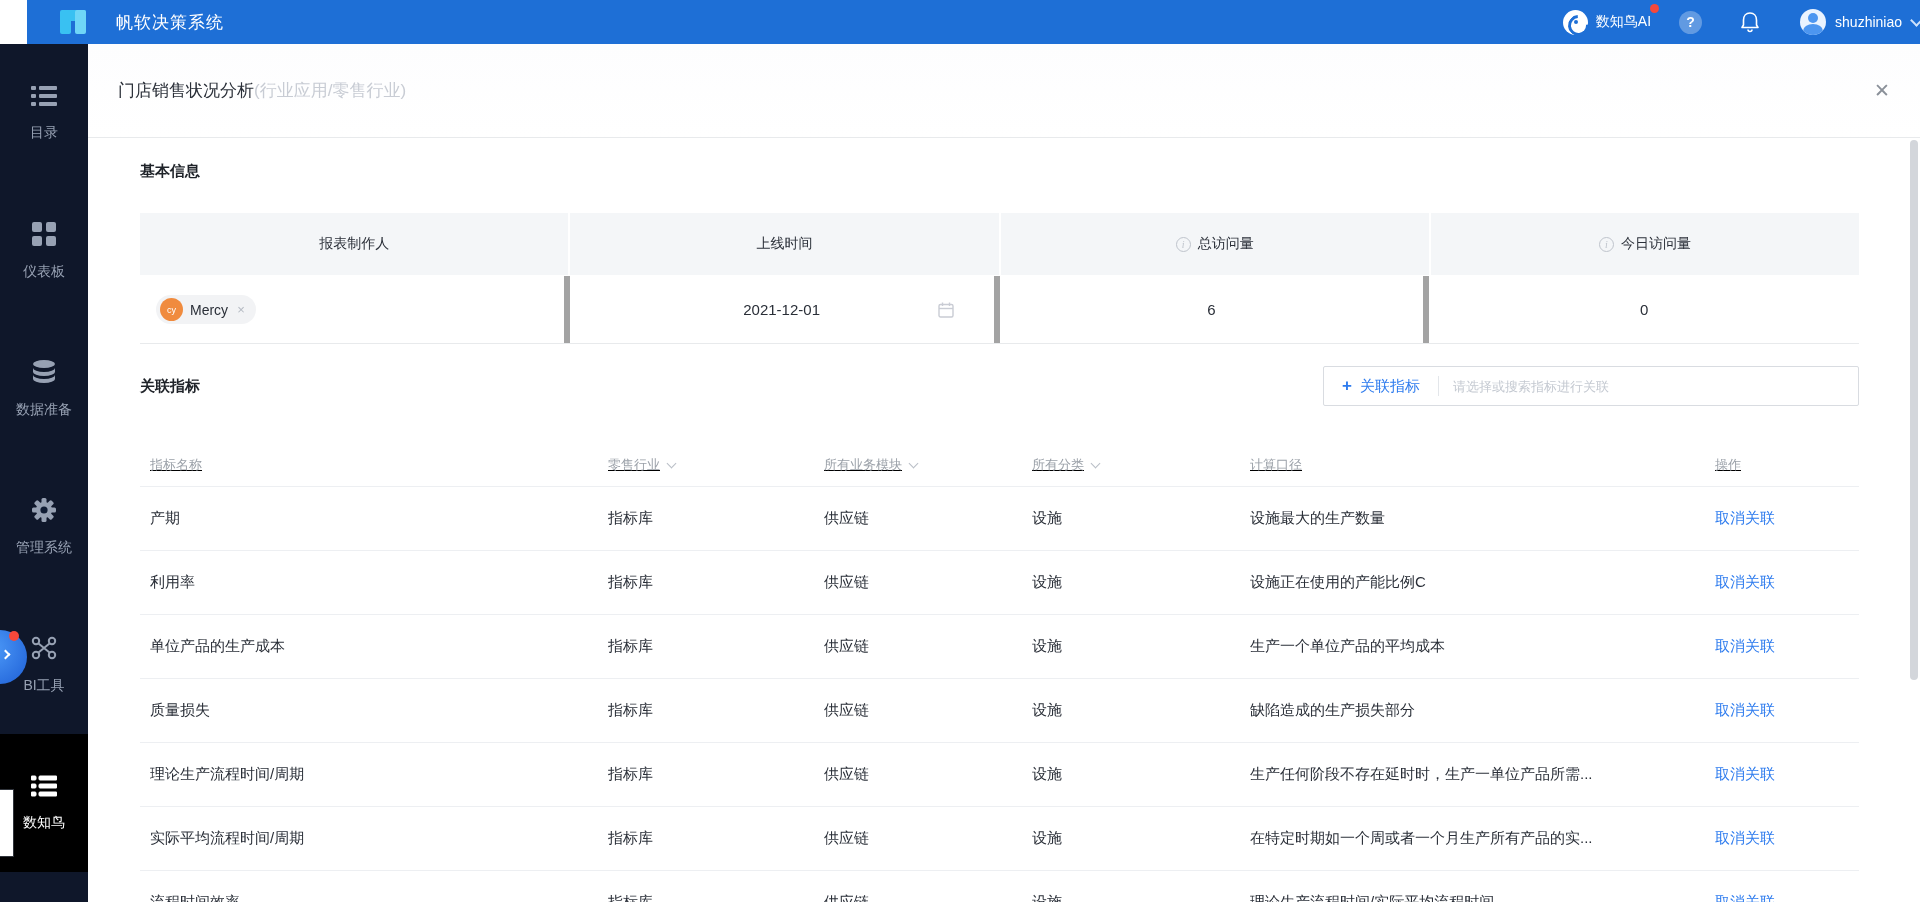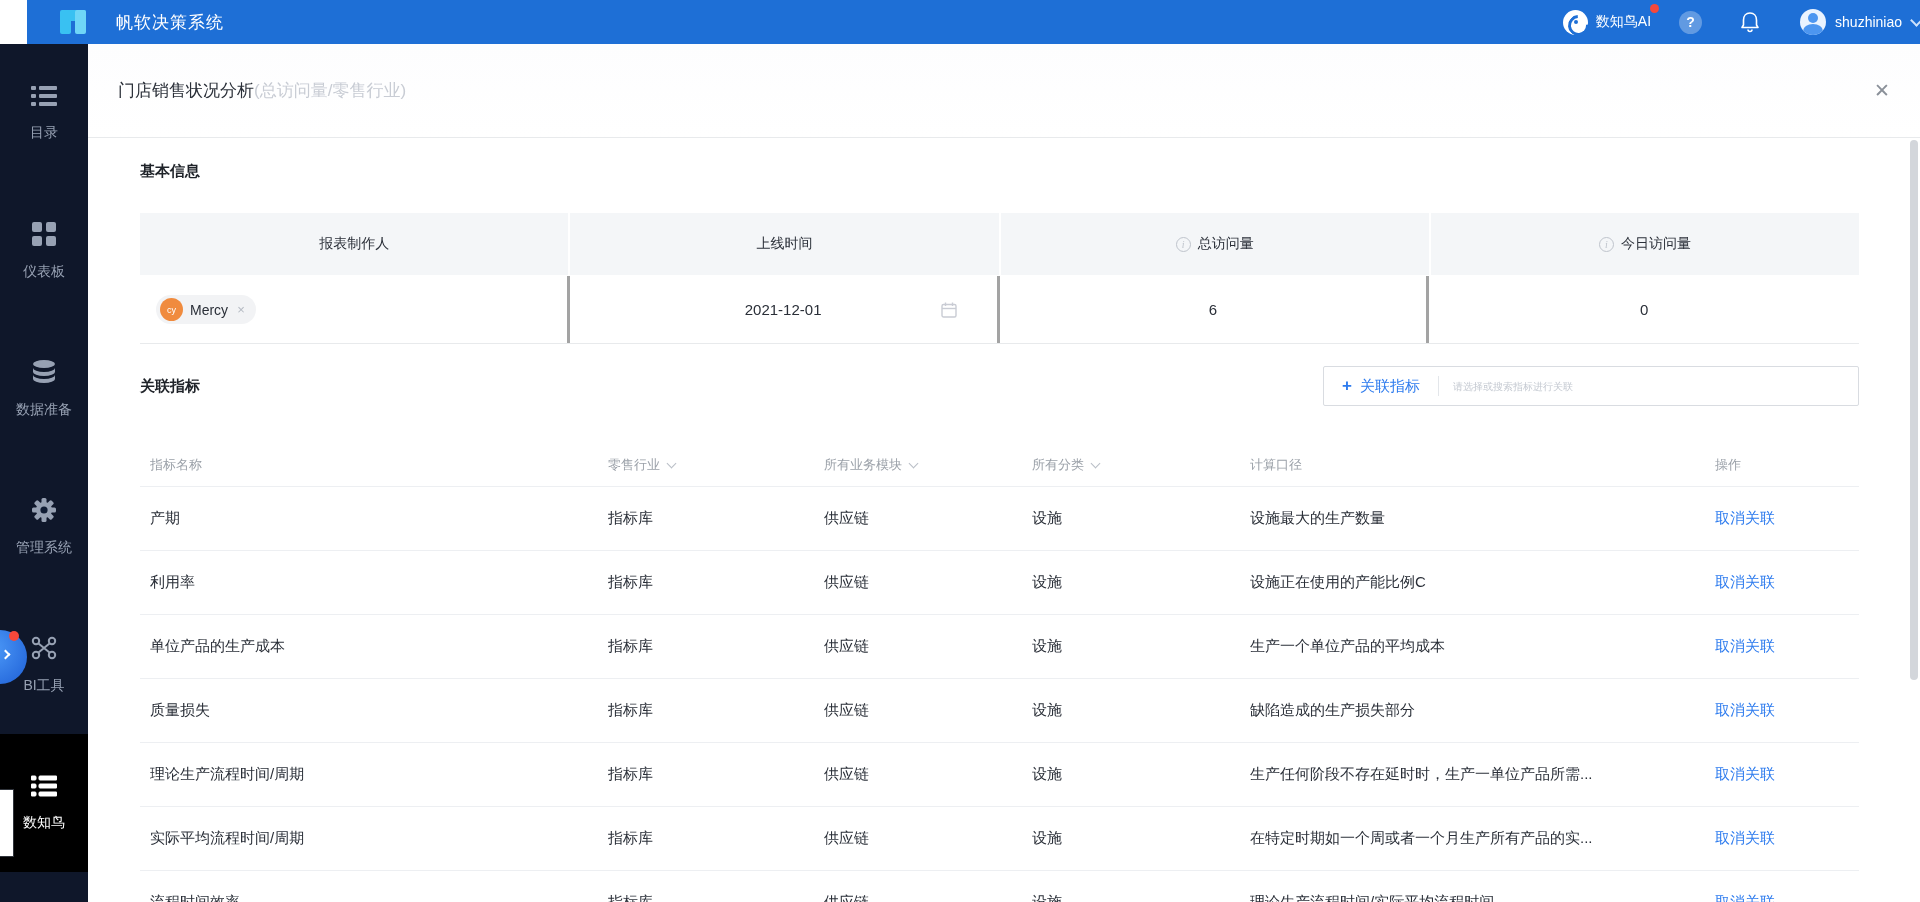--- a/index.html
+++ b/index.html
@@ -66,44 +66,44 @@
   
   .info-table { margin-top:32px; width:1719px; }
   .info-head { display:grid; grid-template-columns:1fr 1fr 1fr 1fr; column-gap:2px; }
   .info-head .cell { background:#F4F6F8; height:62px; display:flex; align-items:center; justify-content:center;
     font-size:14px; color:#2A2F38; }
   .info-ic { width:15px; height:15px; border:1px solid #BFC4CC; border-radius:50%; color:#BFC4CC;
     font-size:10px; display:inline-flex; align-items:center; justify-content:center; margin-right:7px;
     font-family:"Liberation Serif",serif; font-style:italic; }
   .info-body { display:grid; grid-template-columns:1fr 1fr 1fr 1fr; border-bottom:1px solid #E8EAEC; margin-top:1px; }
   .info-body .cell { height:67px; display:flex; align-items:center; justify-content:center;
-    font-size:15px; color:#2A2F38; border-right:3px solid #a3a3a3; position:relative; }
+    font-size:15px; color:#2A2F38; border-right:6px solid #a3a3a3; position:relative; }
   .info-body .cell:last-child { border-right:none; }
   .cell.creator { justify-content:flex-start; padding-left:16px; }
   .tag { display:inline-flex; align-items:center; background:#F2F3F5; border-radius:16px; padding:3px 11px 3px 4px; }
   .tag-avatar { width:23px; height:23px; border-radius:50%; background:#F08B3E; color:#fff; font-size:9px;
     display:flex; align-items:center; justify-content:center; margin-right:7px; }
   .tag-name { font-size:14px; color:#2A2F38; }
   .tag-x { color:#B4B9C2; font-size:13px; margin-left:9px; cursor:pointer; }
   .date-ic { position:absolute; right:40px; top:26px; }
 
   
   .assoc-row { margin-top:22px; display:flex; align-items:center; }
   .assoc-box { margin-left:auto; width:536px; height:40px; border:1px solid #D9DCE1; border-radius:2px;
     display:flex; align-items:center; }
   .add-btn { color:#2D7BEE; font-size:15px; padding:0 18px; display:flex; align-items:center; cursor:pointer; white-space:nowrap; }
   .add-btn .plus { font-size:17px; margin-right:8px; font-weight:bold; }
   .assoc-divider { width:1px; height:20px; background:#E3E6EA; }
-  .assoc-input { border:none; outline:none; flex:1; height:36px; padding:0 14px; font-size:10px; color:#ec4899;
+  .assoc-input { border:none; outline:none; flex:1; height:36px; padding:0 14px; font-size:13px; color:#ec4899;
     font-family:inherit; }
   .assoc-input::placeholder { color:#C4C9D1; }
 
   .ind-table { margin-top:37px; width:1719px; }
   .ind-head, .ind-row { display:grid; grid-template-columns:458px 216px 208px 218px 465px 1fr; }
-  .ind-head { height:43px; align-items:center; }
+  .ind-head { height:43px; align-items:center;text-decoration:underline; }
   .ind-head .hcell { font-size:13px; color:#9AA0A8; padding-left:10px; display:flex; align-items:center; }
   .filter-chev { width:7px; height:7px; border-right:1.5px solid #B9BEC6; border-bottom:1.5px solid #B9BEC6;
     transform:rotate(45deg); margin:-3px 0 0 8px; }
   .ind-row { height:64px; align-items:center; border-top:1px solid #EDEFF2; }
   .ind-row .cell { font-size:15px; color:#2A2F38; padding-left:10px; white-space:nowrap; overflow:hidden; }
   .ind-row .link { color:#2D7BEE; cursor:pointer; }
 
   
   .scrollbar { position:absolute; right:2px; top:140px; width:8px; height:540px; background:#D3D6DB;
     border-radius:4px; z-index:40; }
@@ -222,21 +222,21 @@
 
 <div class="float-bubble">
   <span class="fb-dot"></span>
   <span class="fb-arrow"></span>
 </div>
 <div class="edge-panel"></div>
 
 <main class="main">
   <div class="panel-header">
     <span class="page-title">门店销售状况分析</span>
-    <span class="page-subtitle">(总访问量/零售行业)</span>
+    <span class="page-subtitle">(行业应用/零售行业)</span>
     <span class="close-btn">✕</span>
   </div>
 
   <div class="content">
 
     <div class="section-heading h-basic">基本信息</div>
 
     <div class="info-table">
       <div class="info-head">
         <div class="cell">报表制作人</div>

